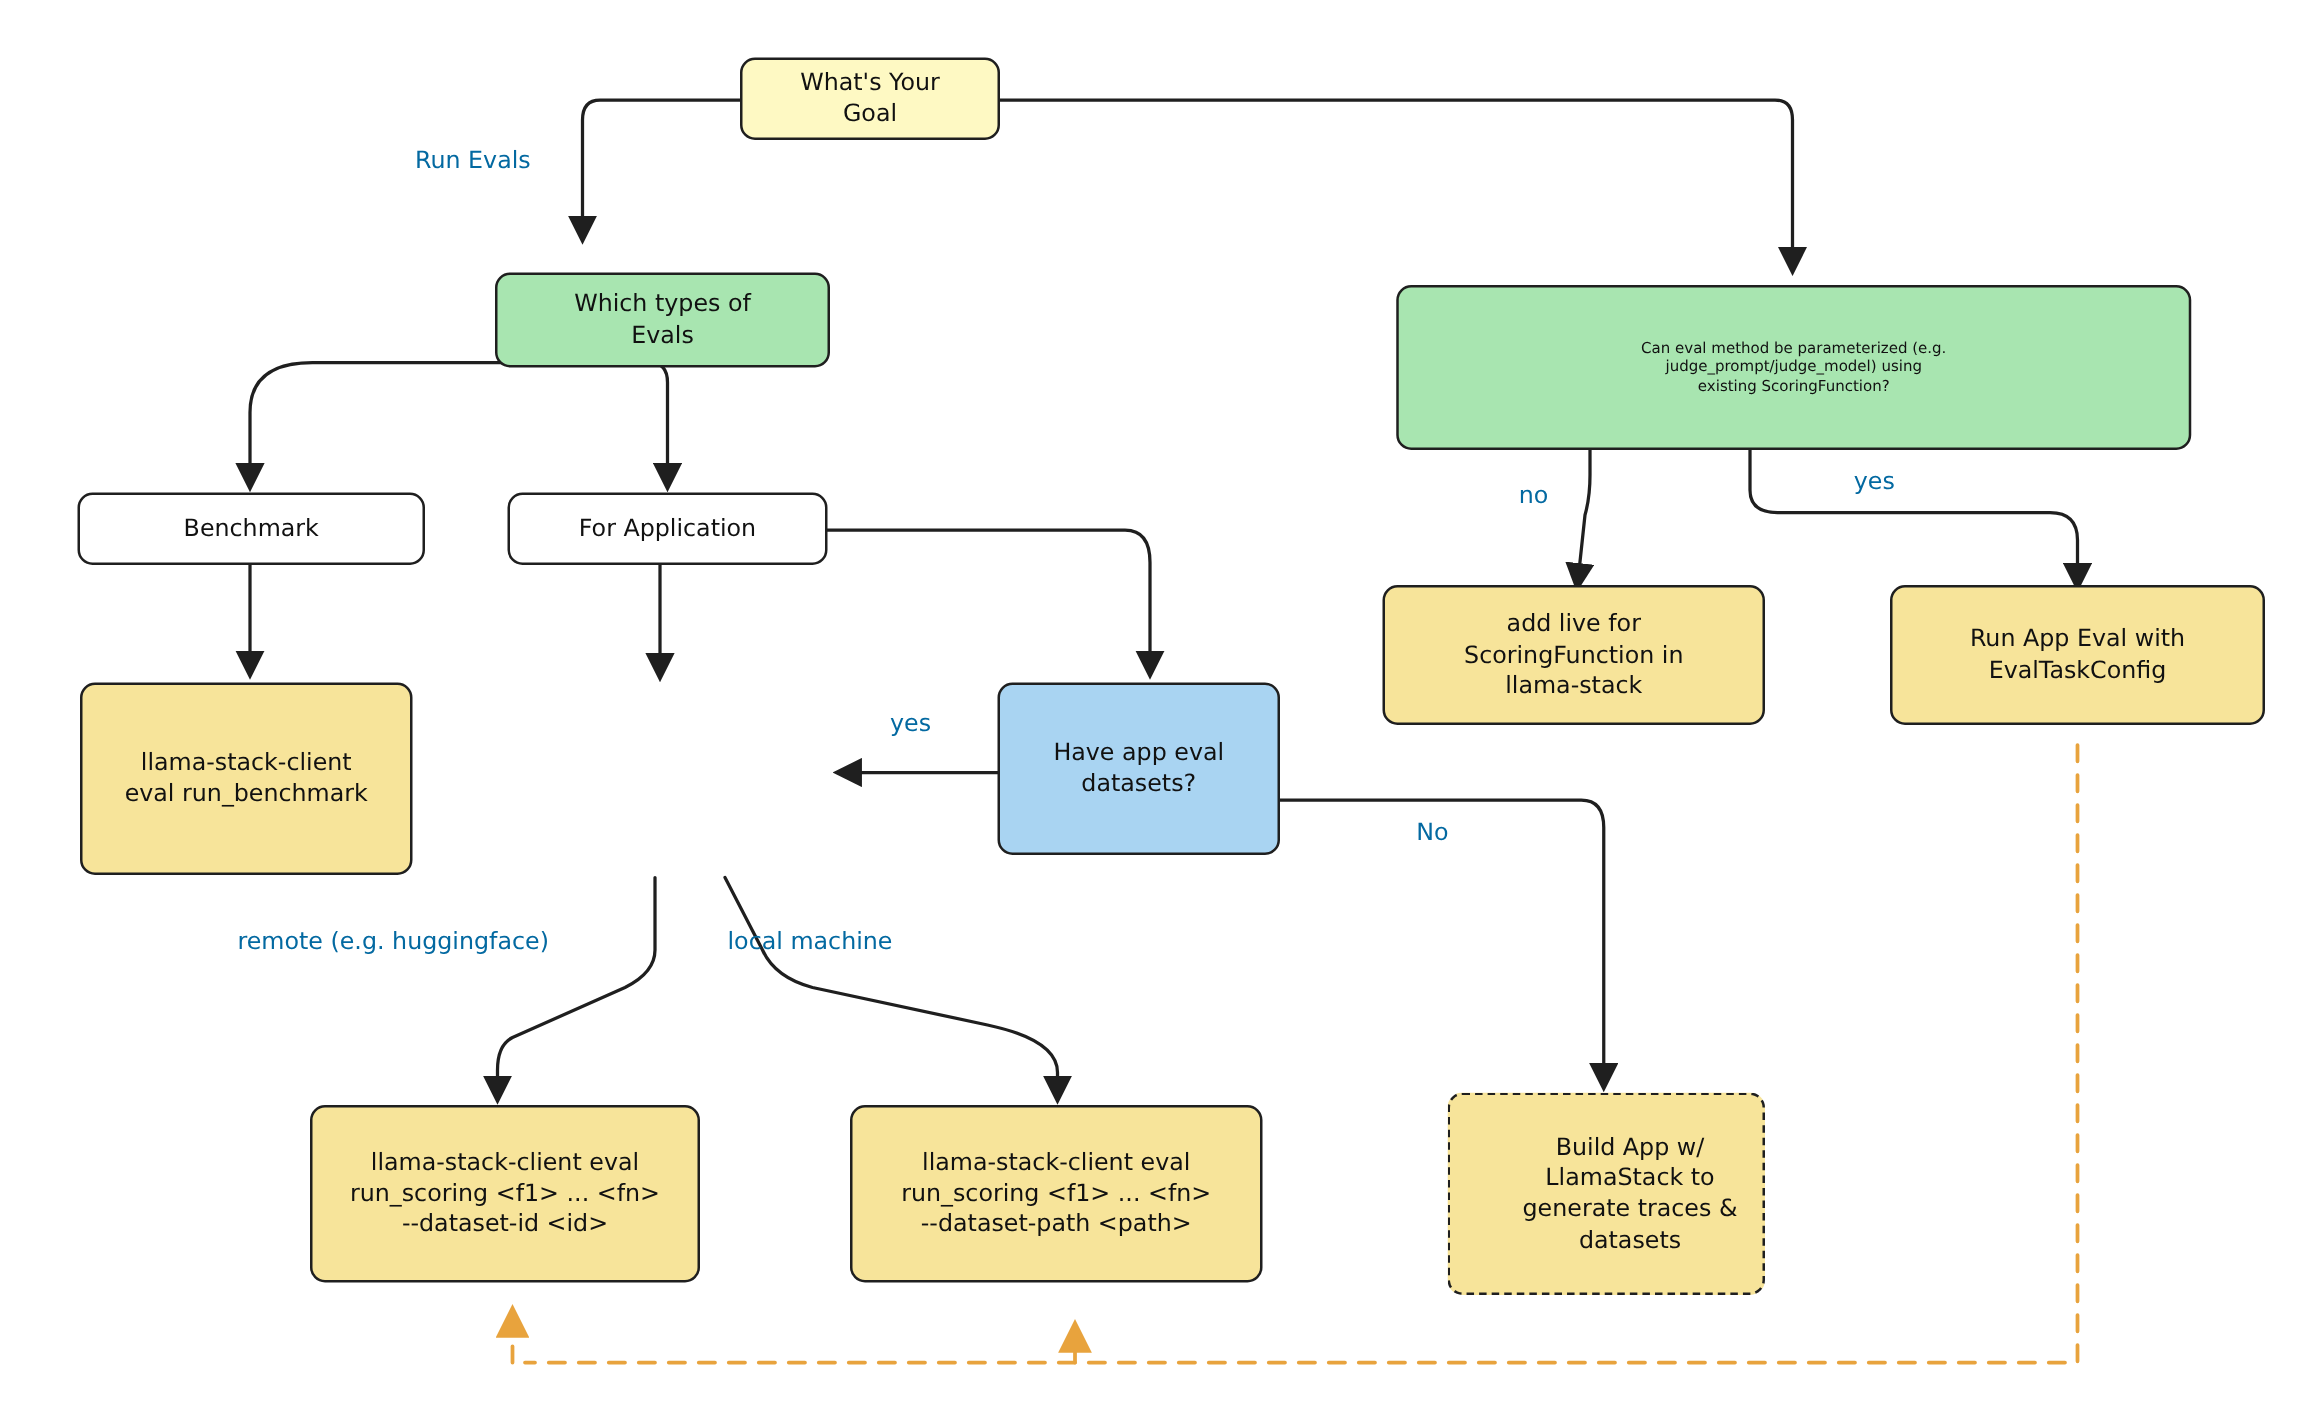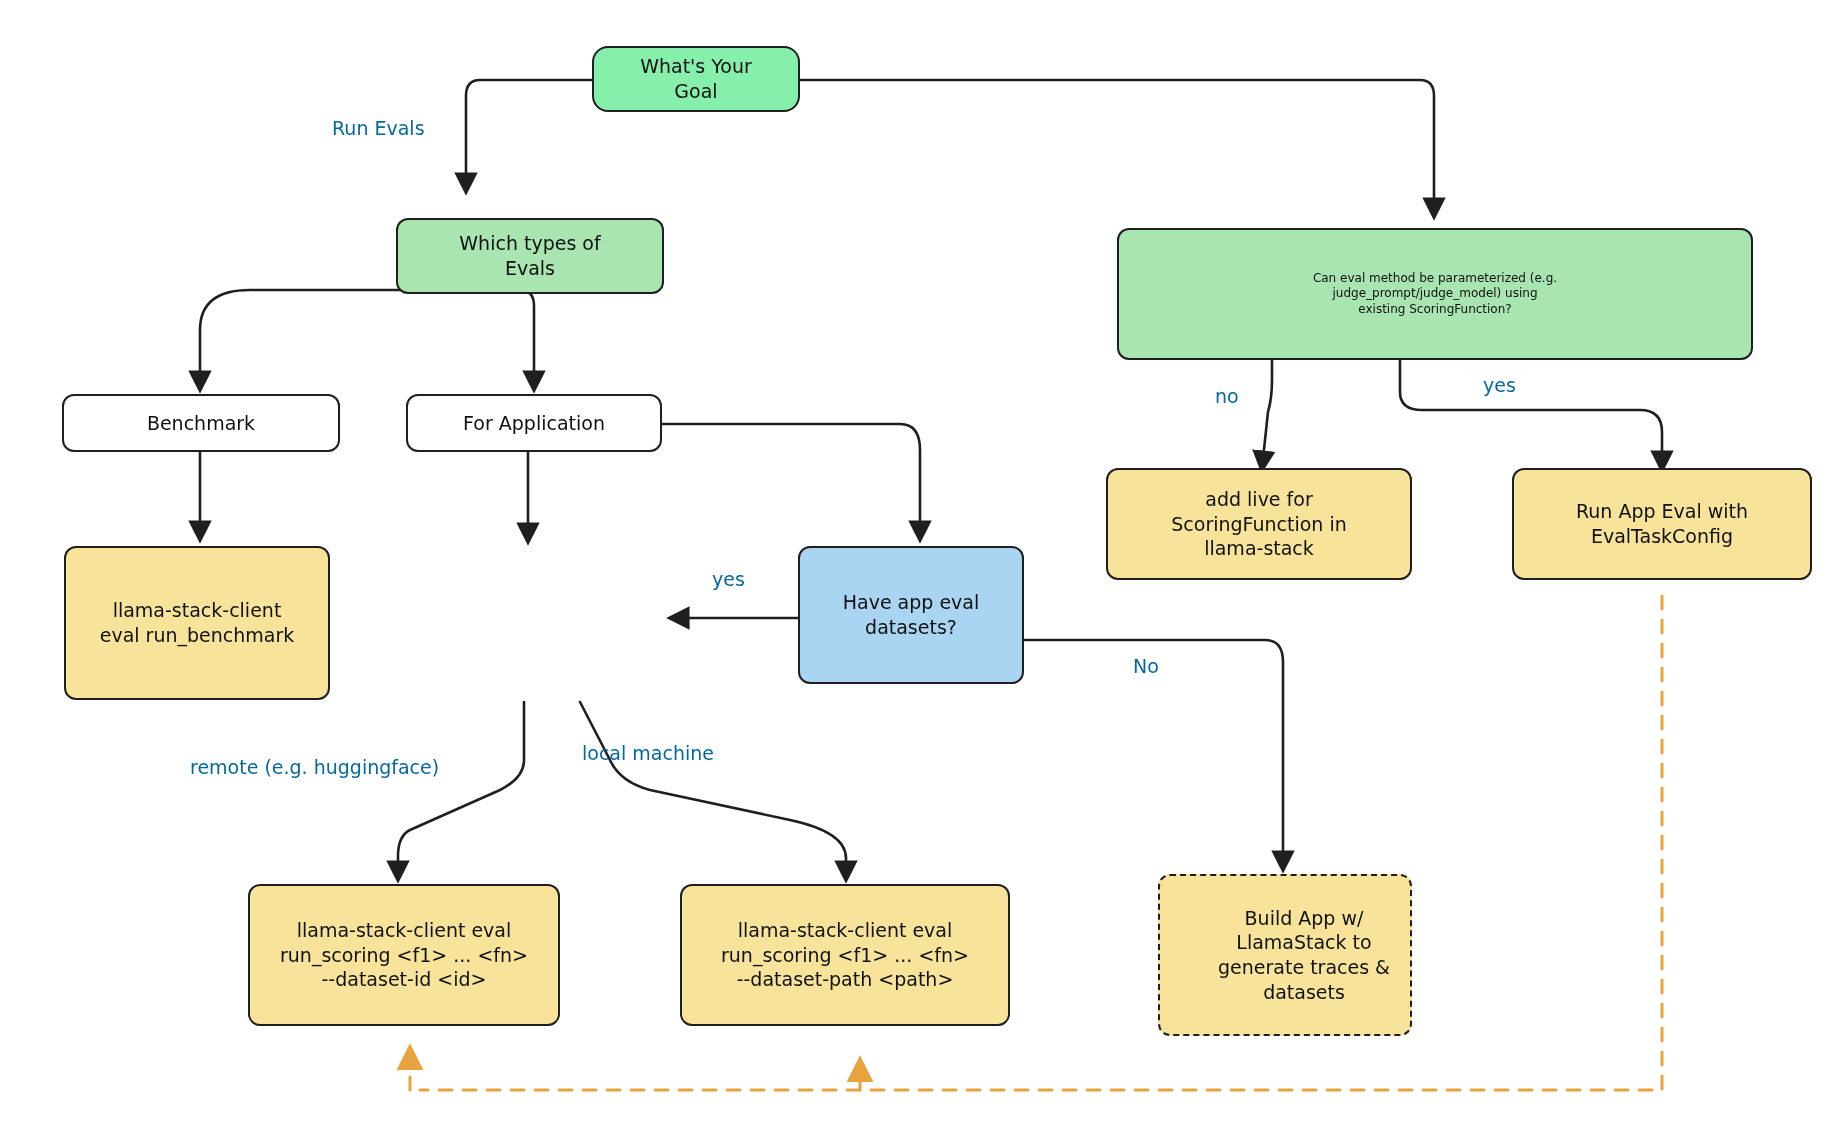--- a/index.html
+++ b/index.html
@@ -32,21 +32,21 @@
     text-align: center;
     border: 2.2px solid #1f1f1f;
     border-radius: 12px;
     font-size: 19px;
     line-height: 1.3;
     color: #111111;
     padding: 6px 10px;
     white-space: pre-line;
     background: #ffffff;
   }
-  .node.pink   { background: #86efac; border-radius: 16px; }
+  .node.pink   { background: #fef9c3; }
   .node.green  { background: #a8e5b0; }
   .node.yellow { background: #f7e49a; }
   .node.blue   { background: #a9d4f2; }
   .node.white  { background: #ffffff; }
   .node.dashed {
     background: #f7e49a;
     border-style: dashed;
     border-width: 2.6px;
     padding-left: 48px;
   }
@@ -140,16 +140,16 @@
   <div class="node dashed" style="left:1158px; top:874px; width:254px; height:162px;">Build App w/
 LlamaStack to
 generate traces &amp;
 datasets</div>
 
   <div class="edge-label" style="left:332px; top:117px;">Run Evals</div>
   <div class="edge-label" style="left:1215px; top:385px;">no</div>
   <div class="edge-label" style="left:1483px; top:374px;">yes</div>
   <div class="edge-label" style="left:712px; top:568px;">yes</div>
   <div class="edge-label" style="left:1133px; top:655px;">No</div>
-  <div class="edge-label" style="left:190px; top:742px;margin-top:14px;">remote (e.g. huggingface)</div>
+  <div class="edge-label" style="left:190px; top:742px;">remote (e.g. huggingface)</div>
   <div class="edge-label" style="left:582px; top:742px;">local machine</div>
 
 </div>
 
 </body></html>

